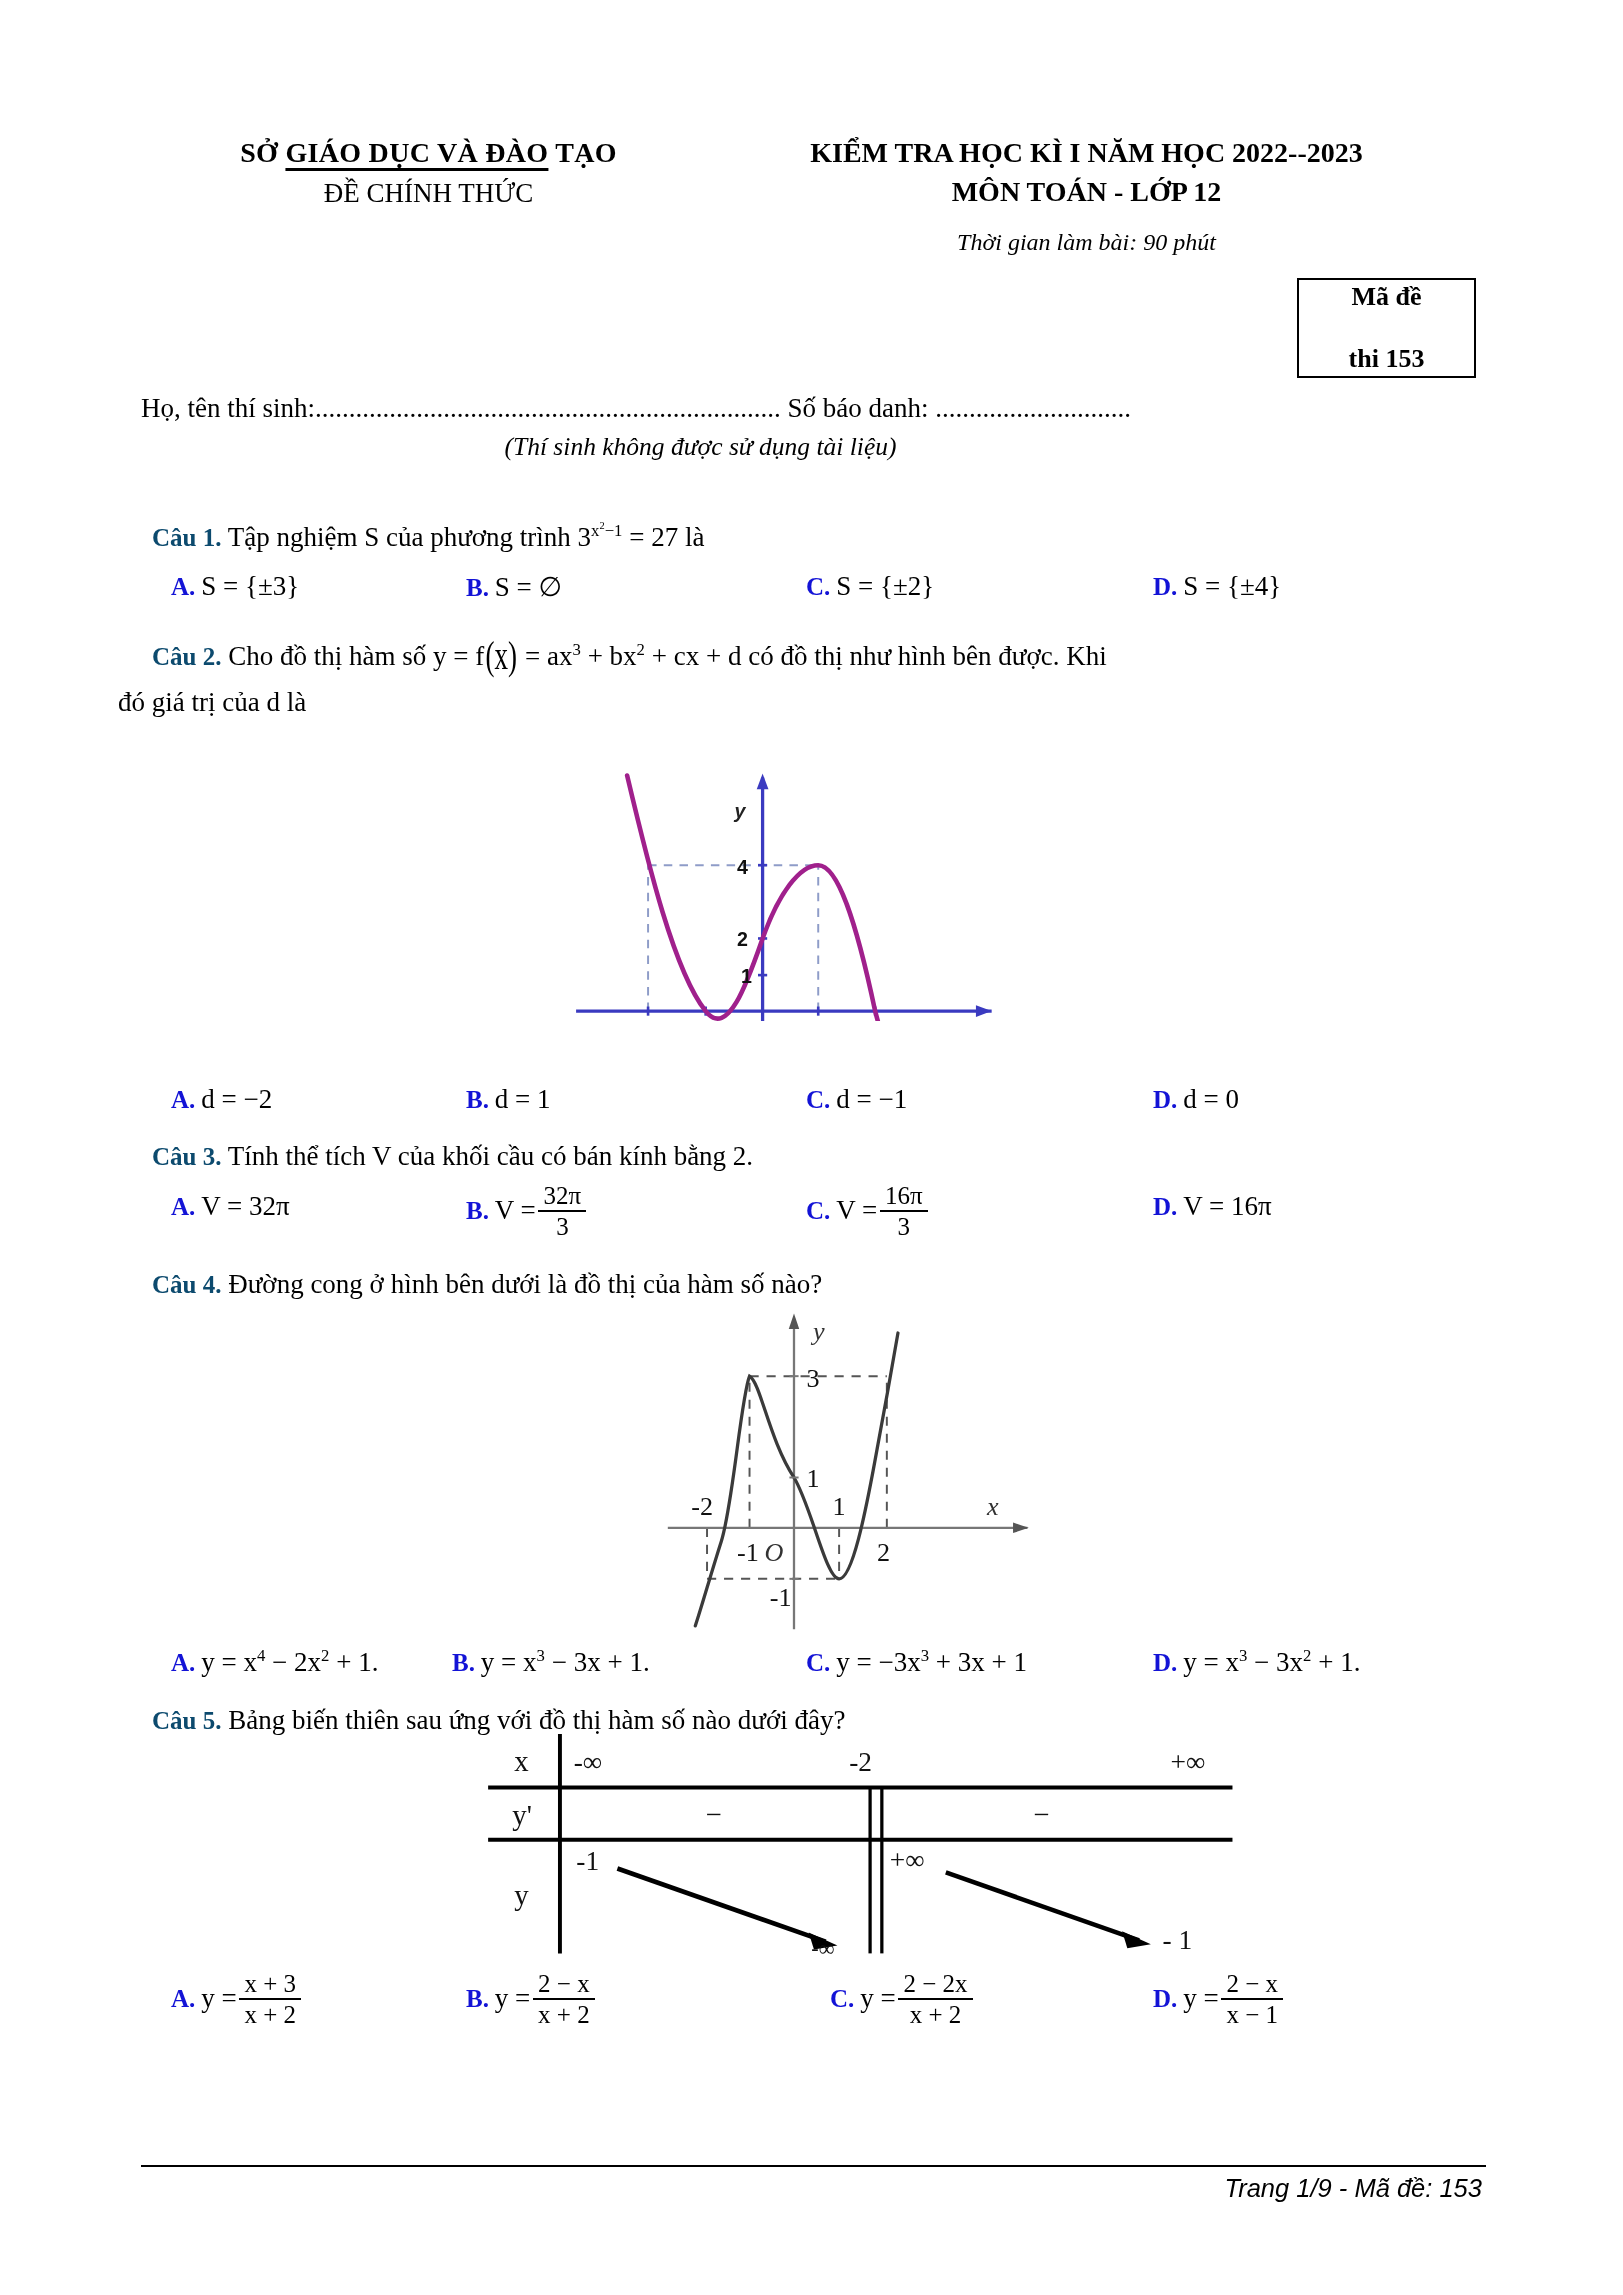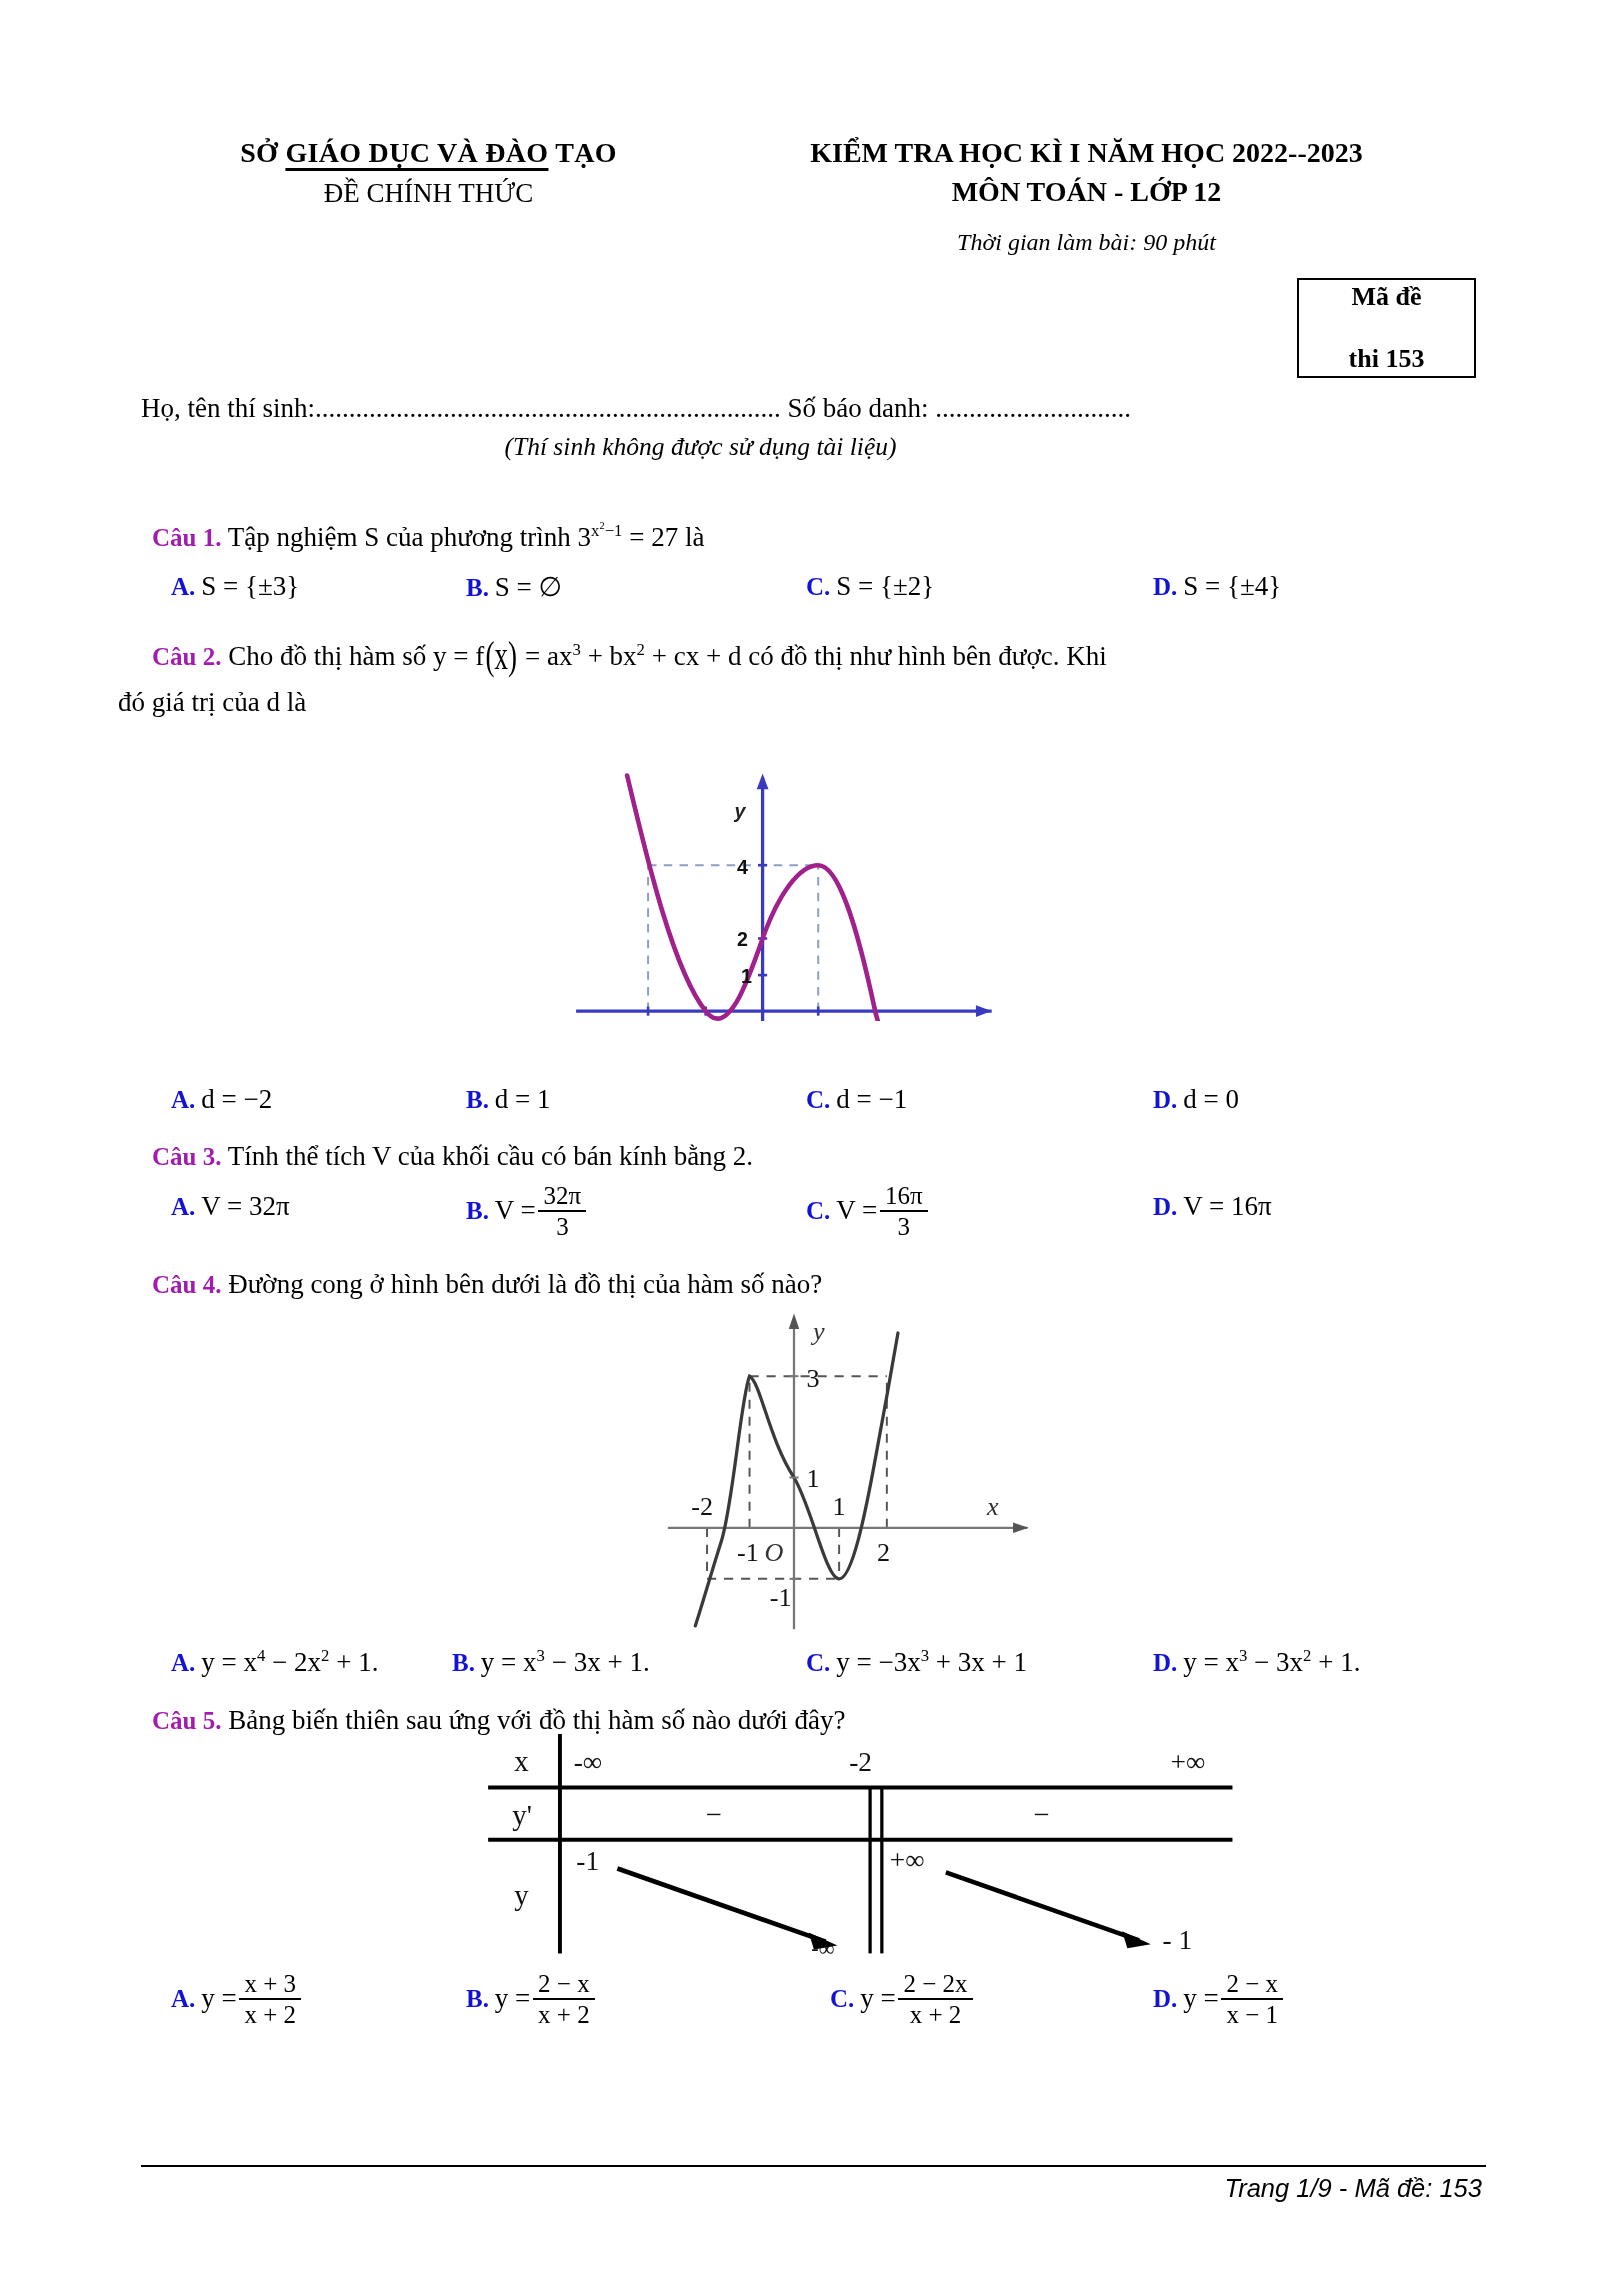--- a/index.html
+++ b/index.html
@@ -31,21 +31,21 @@
   .made-box div{font-size:26px;font-weight:bold;white-space:nowrap;}
 
   
   .cand{position:absolute;left:141px;top:393px;font-size:27px;white-space:nowrap;}
   .note{position:absolute;left:0;top:432px;width:1623px;text-align:center;
         font-size:25.5px;font-style:italic;}
   .note span{position:relative;left:-111px;}
 
   
   .q{position:absolute;font-size:27px;line-height:1.5;white-space:nowrap;}
-  .qlabel{color:#a21caf;font-weight:bold;font-size:25px;}
+  .qlabel{color:#0c4a6e;font-weight:bold;font-size:25px;}
   .opt{position:absolute;font-size:27px;white-space:nowrap;}
   .oL{color:#1313d6;font-weight:bold;font-size:25px;margin-right:5.9px;}
   sup{font-size:.62em;vertical-align:super;}
   .frac{display:inline-block;vertical-align:middle;text-align:center;
         margin:0 2.6px;position:relative;top:-1.3px;}
   .frac .num{display:block;padding:0 5.2px 0.7px;font-size:25px;}
   .frac .den{display:block;border-top:2px solid #000;padding:0.7px 5.2px 0;font-size:25px;}
   .br{display:inline-block;transform:scaleY(1.45);margin:0 1.3px;}
 
   

